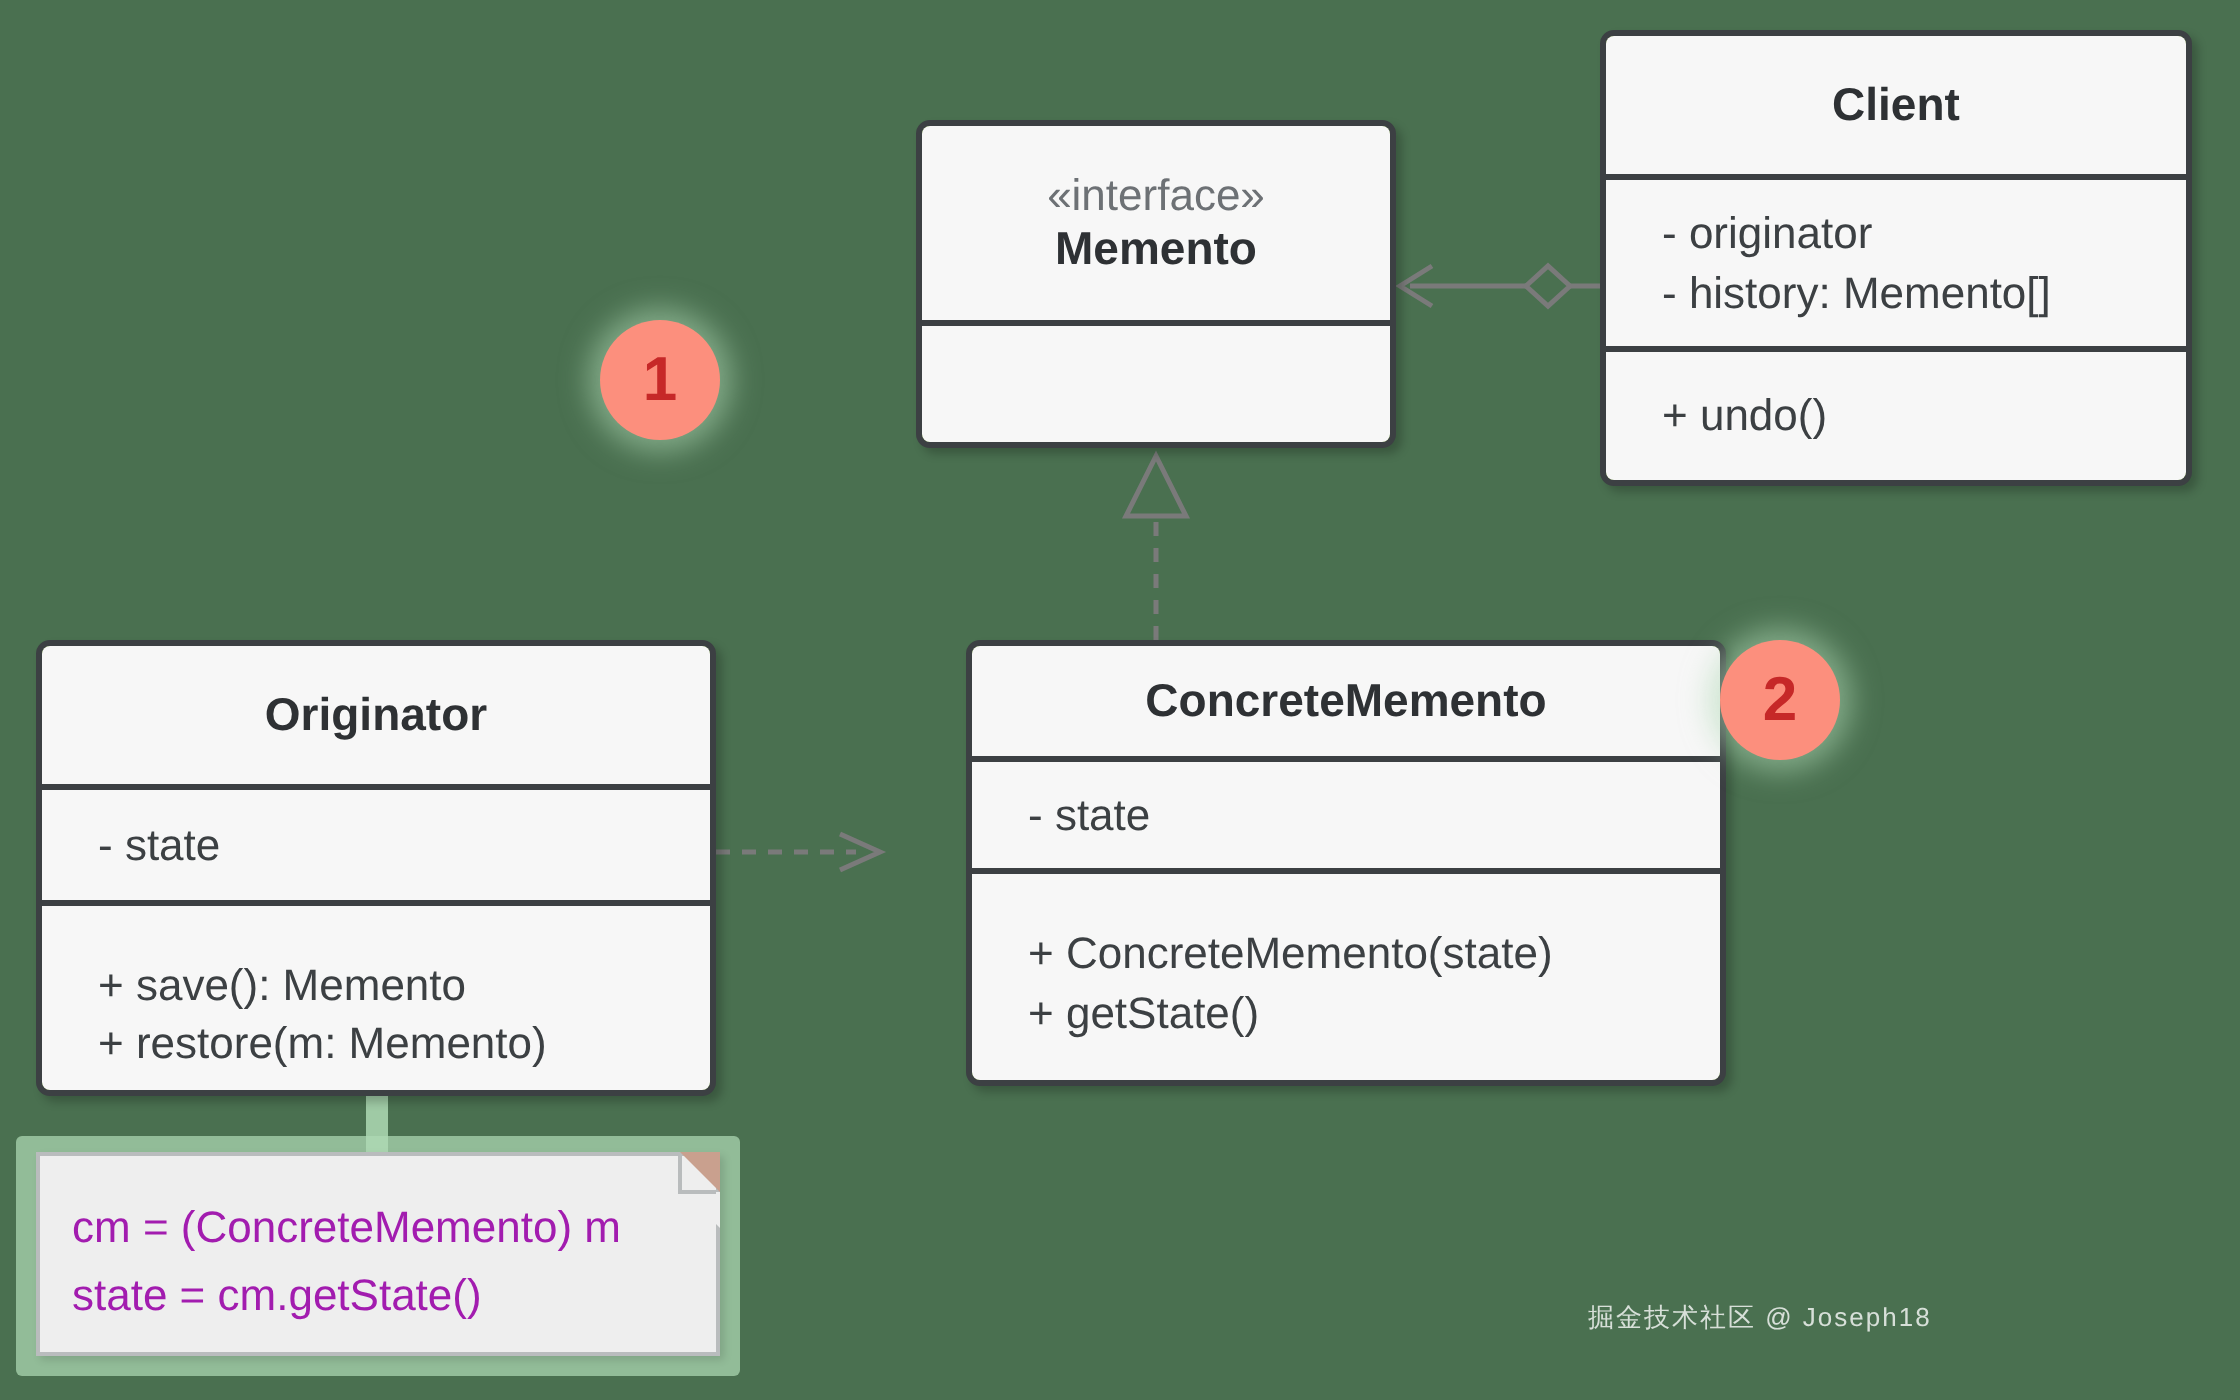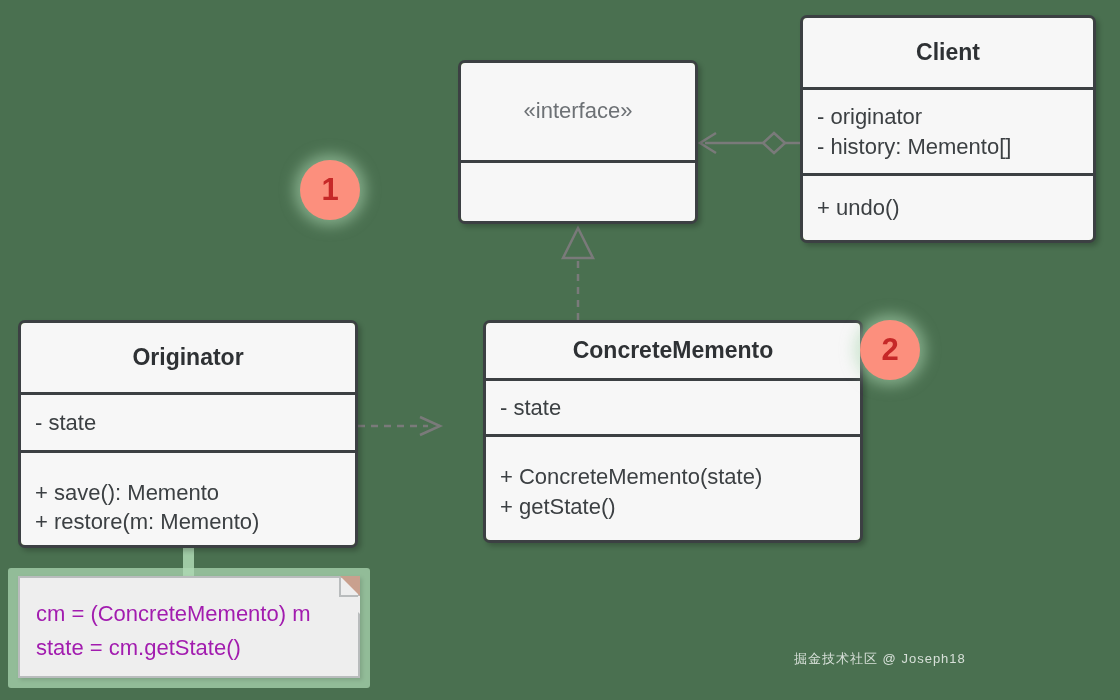--- a/index.html
+++ b/index.html
@@ -61,21 +61,21 @@
   .cls-stereotype {
     text-align: center;
     font-size: 22px;
     color: #6d7175;
     line-height: 1.2;
     font-weight: normal;
   }
   .member {
     font-size: 22px;
     color: #3c4043;
-    padding-left: 14px;
+    padding-left: 28px;
     line-height: 1.33;
     white-space: nowrap;
   }
 
   
   .note-wrap {
     position: absolute;
   }
   .note-glow {
     position: absolute;
@@ -185,20 +185,21 @@
       <line x1="358" y1="426" x2="428" y2="426" stroke="#7a7a7a" stroke-width="2.5" stroke-dasharray="7,6"></line>
       <polyline points="420,417 440,426 420,435" fill="none" stroke="#7a7a7a" stroke-width="2.5"></polyline>
     </g>
   </svg>
 
   <div style="position:absolute;left:183px;top:548px;width:11px;height:30px;background:#aed9b4;opacity:0.85;"></div>
 
   <div class="uml-box" style="left:458px;top:60px;width:240px;height:164px;">
     <div class="compartment" style="height:100px;padding:8px 17px;">
       <div class="cls-stereotype">«interface»</div>
+      <div class="cls-title">Memento</div>
     </div>
     <div class="compartment" style="height:58px;"></div>
   </div>
 
   <div class="uml-box" style="left:800px;top:15px;width:296px;height:228px;">
     <div class="compartment" style="height:72px;">
       <div class="cls-title">Client</div>
     </div>
     <div class="compartment" style="height:86px;">
       <div class="member">- originator</div>

